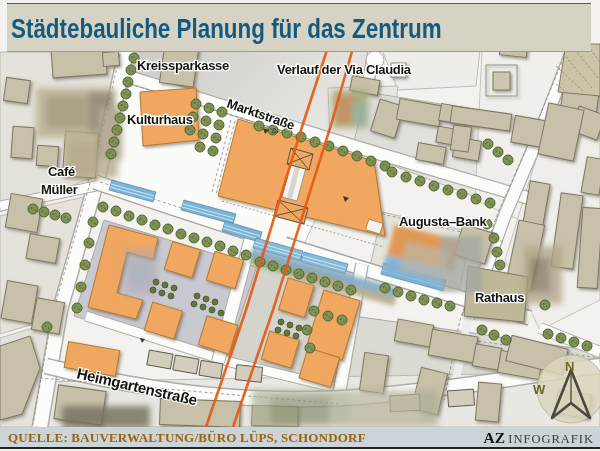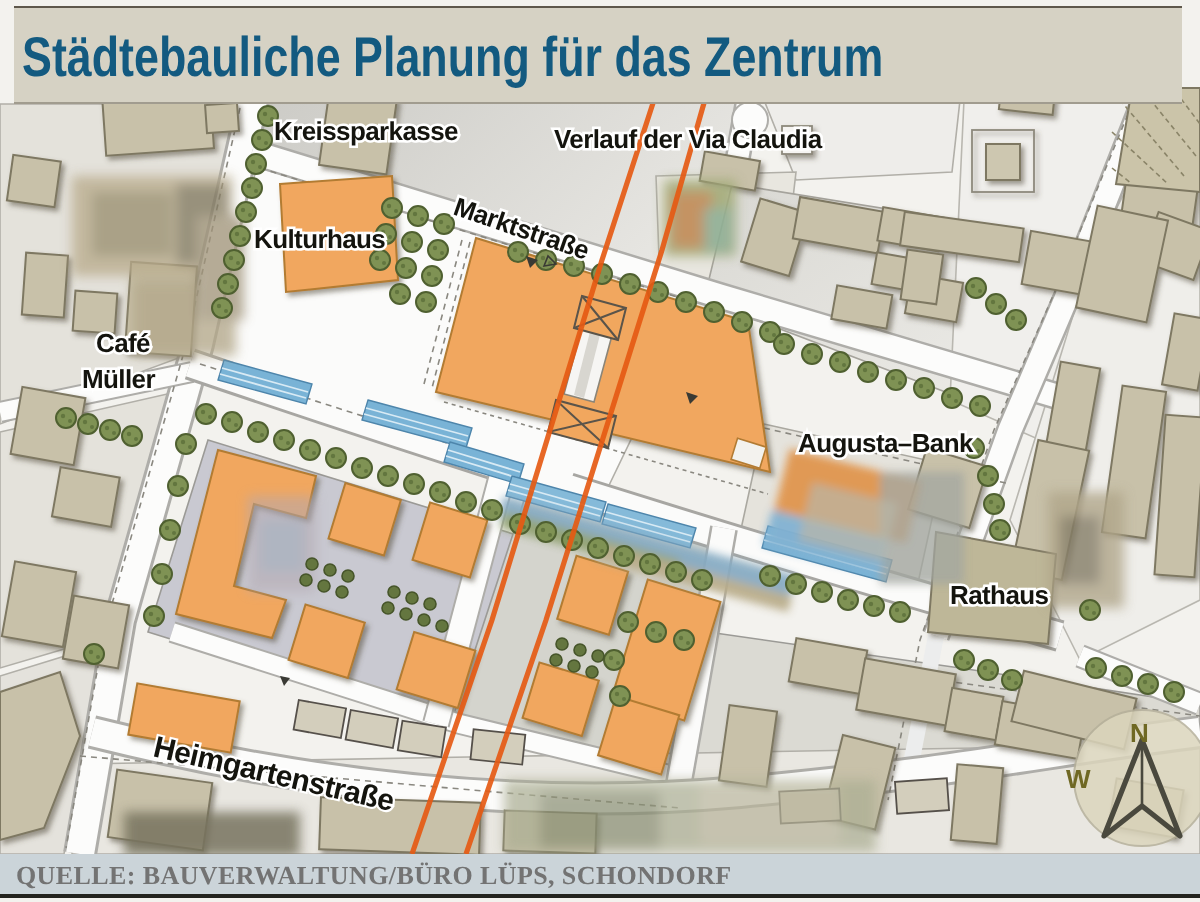--- a/index.html
+++ b/index.html
@@ -541,15 +541,16 @@
 <text x="533" y="394" font-family="Liberation Sans,sans-serif" font-weight="bold" font-size="13" fill="#6f6823">W</text>
 </g>
 </svg>
 
 <div style="position:absolute;left:7px;top:3px;width:584px;height:47px;background:#d6d2c4;border-top:1.5px solid #5e574b;border-bottom:1px solid #a19c8f;"></div>
 
 <div style="position:absolute;left:11px;top:13px;width:580px;font-family:'Liberation Sans',sans-serif;font-weight:bold;font-size:28px;color:#135a80;transform:scaleX(0.80);transform-origin:0 0;white-space:nowrap;letter-spacing:0px;">Städtebauliche Planung für das Zentrum</div>
 
 <div style="position:absolute;left:0px;top:427px;width:600px;height:20px;background:#cbd4d9;border-bottom:2.5px solid #23231e;"></div>
 
-<div style="position:absolute;left:8px;top:430px;font-family:'Liberation Serif',serif;font-size:13px;font-weight:bold;color:#737373;letter-spacing:0.2px;">QUELLE: BAUVERWALTUNG/BÜRO LÜPS, SCHONDORF</div>
-
+<div style="position:absolute;left:8px;top:430px;font-family:'Liberation Serif',serif;font-size:13px;font-weight:bold;color:#a16207;letter-spacing:0.2px;">QUELLE: BAUVERWALTUNG/BÜRO LÜPS, SCHONDORF</div>
+
+<div style="position:absolute;left:0;top:429px;width:594px;text-align:right;font-family:'Liberation Serif',serif;font-size:13px;color:#3a3a36;"><b style="font-size:15.5px;color:#161612;">AZ</b> <span style="letter-spacing:1px;font-size:12.5px;">INFOGRAFIK</span></div>
 </div>
 
 </body></html>

